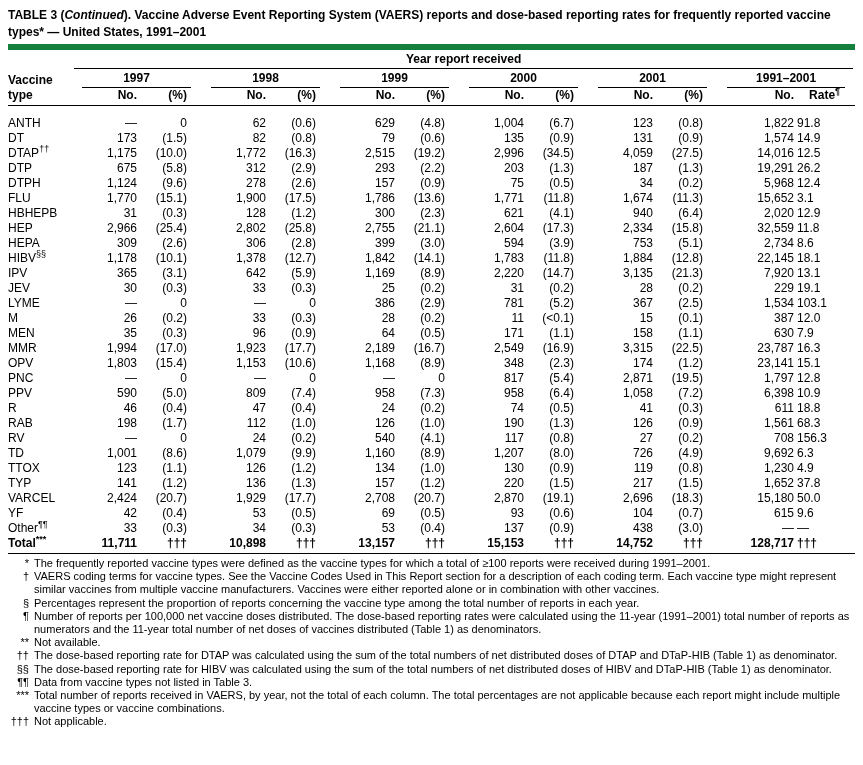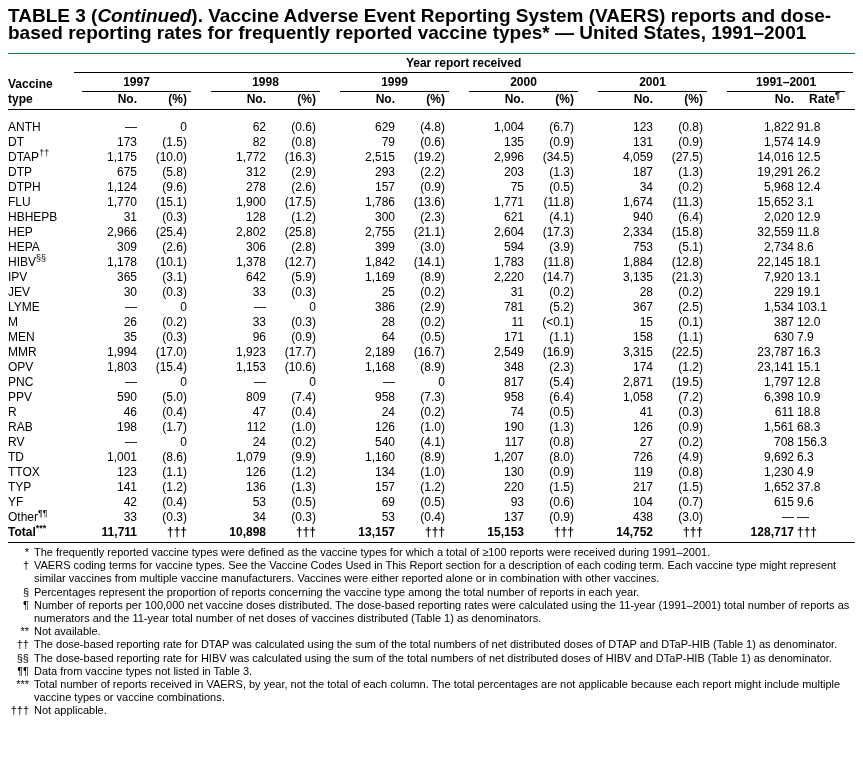--- a/index.html
+++ b/index.html
@@ -4,26 +4,26 @@
 <style>
   * { margin:0; padding:0; box-sizing:border-box; }
   html, body { background:#fff; }
   body {
     width:863px; height:765px;
     padding:7px 8px 0 8px;
     color:#000;
     font-family:"Liberation Sans","DejaVu Sans",sans-serif;
     overflow:hidden;
   }
-  .title { font-size:19px; font-weight:700; line-height:17px; }
+  .title { font-size:12px; font-weight:700; line-height:17px; }
   .title i { font-style:italic; }
 
   table {
     width:100%; border-collapse:collapse; table-layout:fixed;
-    margin-top:12px; border-top:1px solid #15803d;
+    margin-top:3px; border-top:6px solid #15803d;
   }
   th, td { font-size:12px; line-height:15px; padding:0; }
   thead th { font-weight:700; vertical-align:bottom; }
   .lbl { text-align:left; }
   .no  { text-align:right; padding-right:3px; }
   .pct { text-align:right; padding-right:14px; }
   .rate{ padding-right:3px; }
   .ul {
     display:block; text-align:center;
     border-bottom:1px solid #000;
@@ -477,20 +477,35 @@
           <td class="no">157</td>
           <td class="pct">(1.2)</td>
           <td class="no">220</td>
           <td class="pct">(1.5)</td>
           <td class="no">217</td>
           <td class="pct">(1.5)</td>
           <td class="no">1,652</td>
           <td class="rate">37.8</td>
         </tr>
         <tr>
+          <td class="lbl"><span>VARCEL</span></td>
+          <td class="no">2,424</td>
+          <td class="pct">(20.7)</td>
+          <td class="no">1,929</td>
+          <td class="pct">(17.7)</td>
+          <td class="no">2,708</td>
+          <td class="pct">(20.7)</td>
+          <td class="no">2,870</td>
+          <td class="pct">(19.1)</td>
+          <td class="no">2,696</td>
+          <td class="pct">(18.3)</td>
+          <td class="no">15,180</td>
+          <td class="rate">50.0</td>
+        </tr>
+        <tr>
           <td class="lbl"><span>YF</span></td>
           <td class="no">42</td>
           <td class="pct">(0.4)</td>
           <td class="no">53</td>
           <td class="pct">(0.5)</td>
           <td class="no">69</td>
           <td class="pct">(0.5)</td>
           <td class="no">93</td>
           <td class="pct">(0.6)</td>
           <td class="no">104</td>

